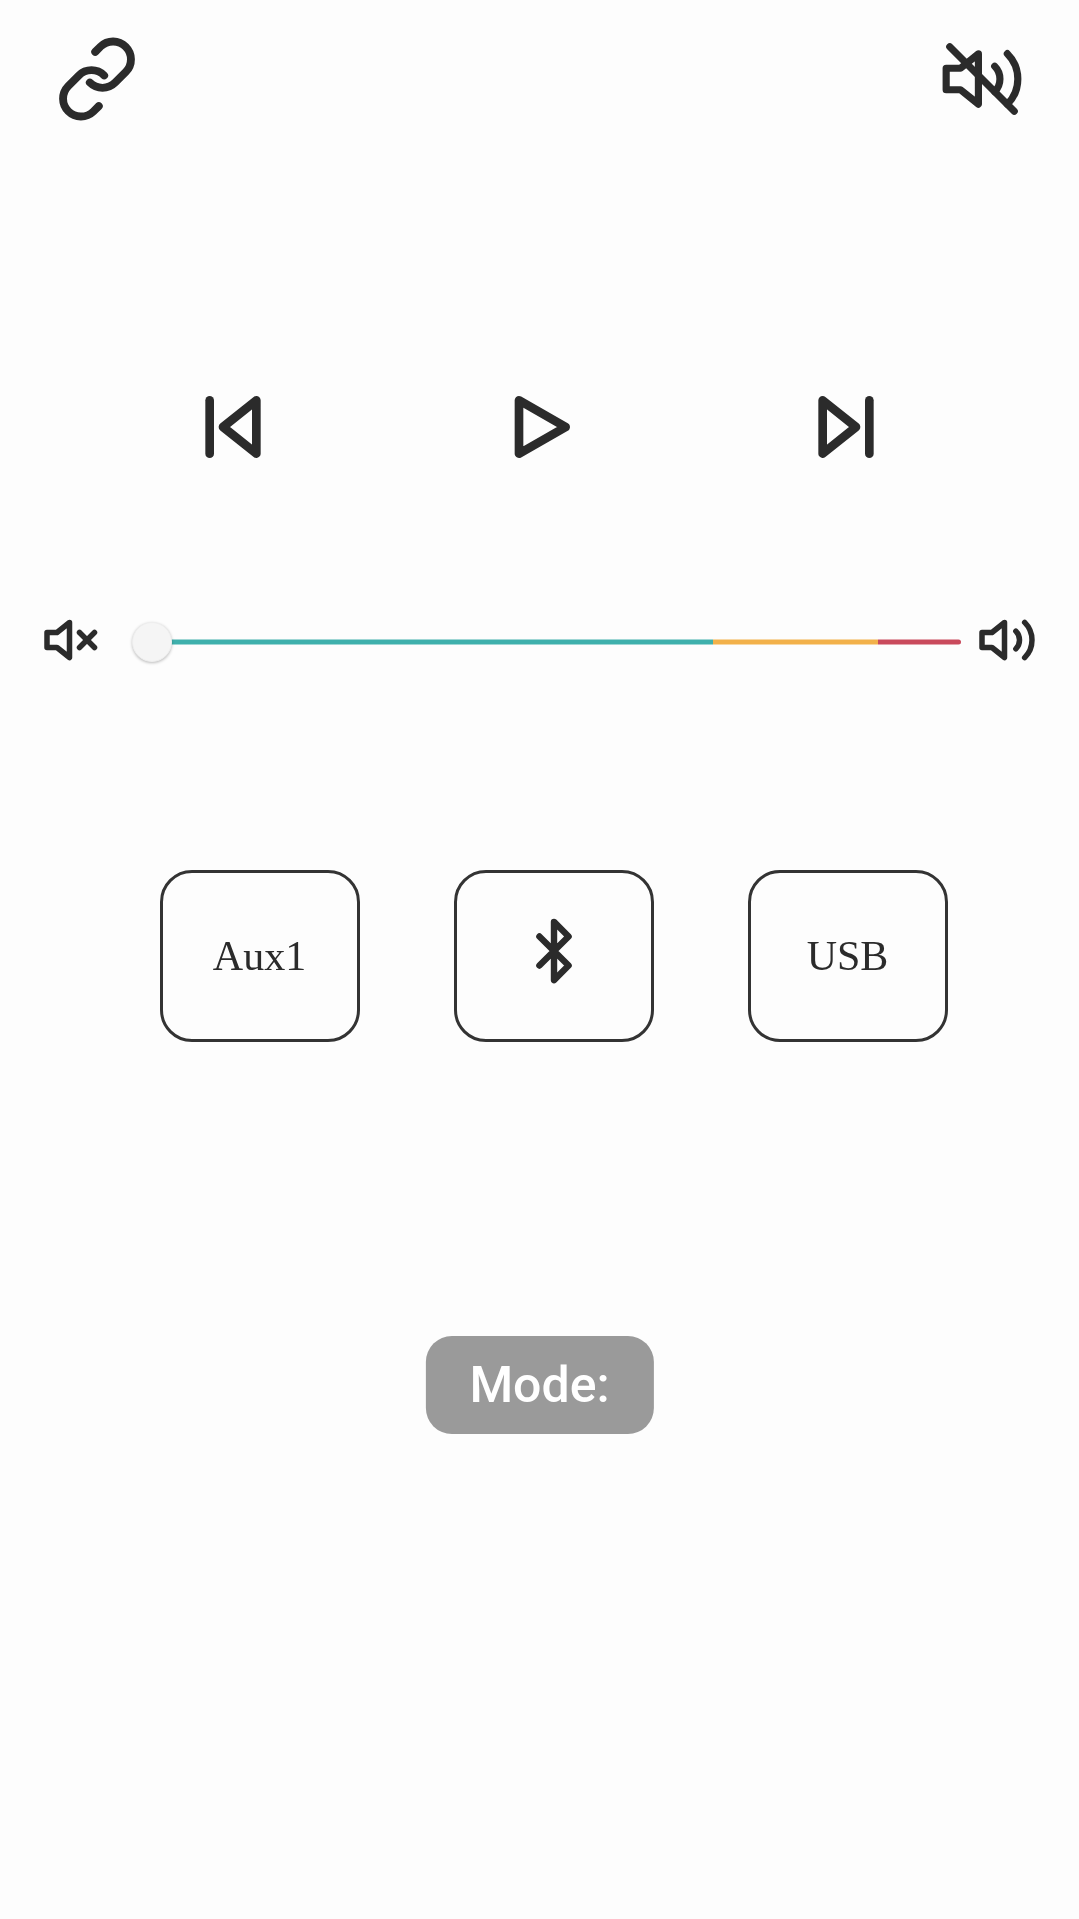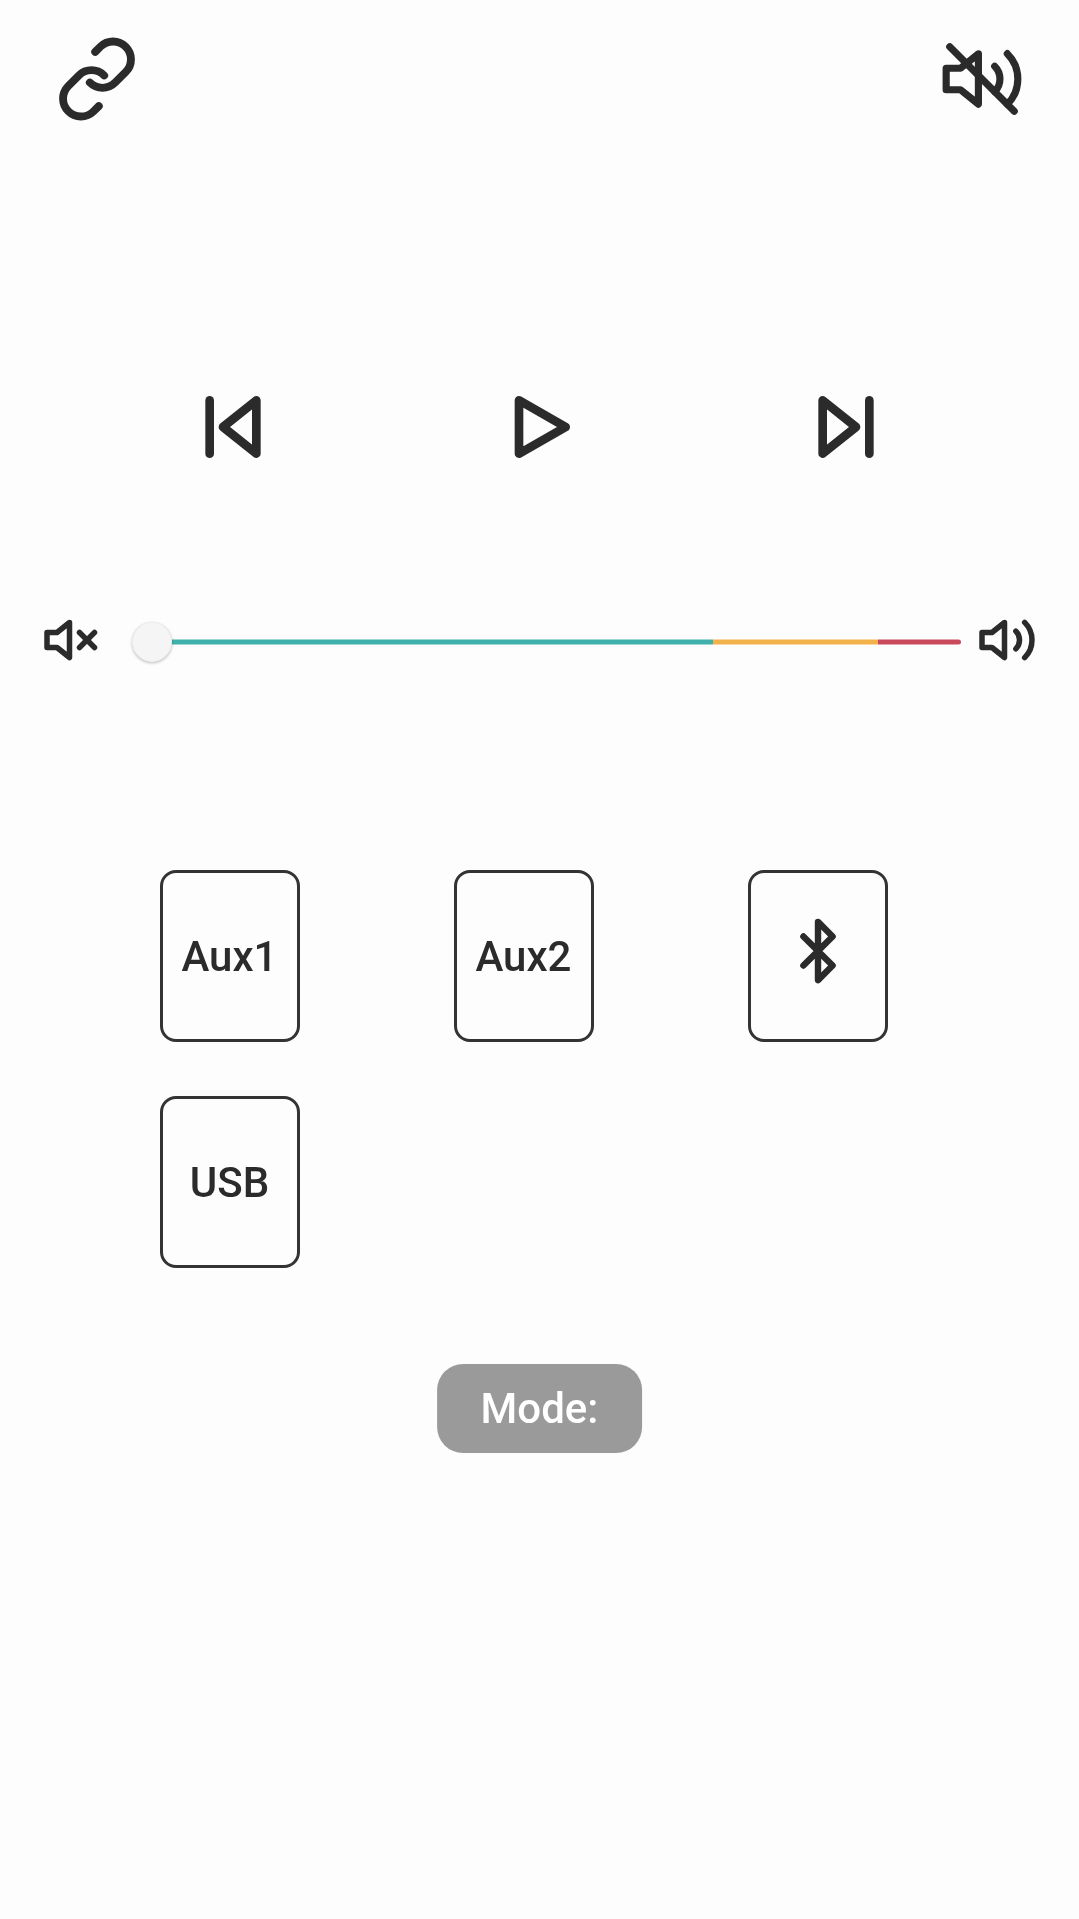--- a/index.html
+++ b/index.html
@@ -116,44 +116,45 @@
     left: 0;
     right: 0;
     display: grid;
     grid-template-columns: repeat(3, 172px);
     grid-template-rows: repeat(2, 172px);
     column-gap: 122px;
     row-gap: 54px;
     justify-content: center;
   }
   .source-btn {
-    width: 140px;
+    width: 200px;
     height: 172px;
     border: 3px solid #333;
-    border-radius: 16px;
+    border-radius: 32px;
     display: flex;
     align-items: center;
     justify-content: center;
     font-size: 42px;
     font-weight: 500;
     color: #2b2b2b;
     background: #fdfdfd;
     cursor: pointer;
+    font-family: Liberation Serif, serif;
   }
   .source-btn svg { width: 70px; height: 70px; }
 
   
   .mode-pill {
     position: absolute;
-    top: 1364px;
+    top: 1336px;
     left: 50%;
     transform: translateX(-50%);
     background: #9a9a9a;
     color: #fff;
-    font-size: 42px;
+    font-size: 50px;
     font-weight: 500;
     padding: 20px 44px;
     border-radius: 26px;
   }
 </style>
 </head>
 <body>
 
 <div class="top-bar">
   <div class="top-icon">
@@ -225,23 +226,20 @@
       </svg>
     </span>
   </div>
 </div>
 
 <div class="sources">
   <div class="source-btn">
     <span>Aux1</span>
   </div>
   <div class="source-btn">
-    <span>Aux2</span>
-  </div>
-  <div class="source-btn">
     <span>
       <svg viewBox="0 0 24 24" fill="none" stroke="#2b2b2b" stroke-width="2.2" stroke-linecap="round" stroke-linejoin="round">
         <path d="M7 7l10 10-5 5V2l5 5L7 17"></path>
       </svg>
     </span>
   </div>
   <div class="source-btn">
     <span>USB</span>
   </div>
 </div>

